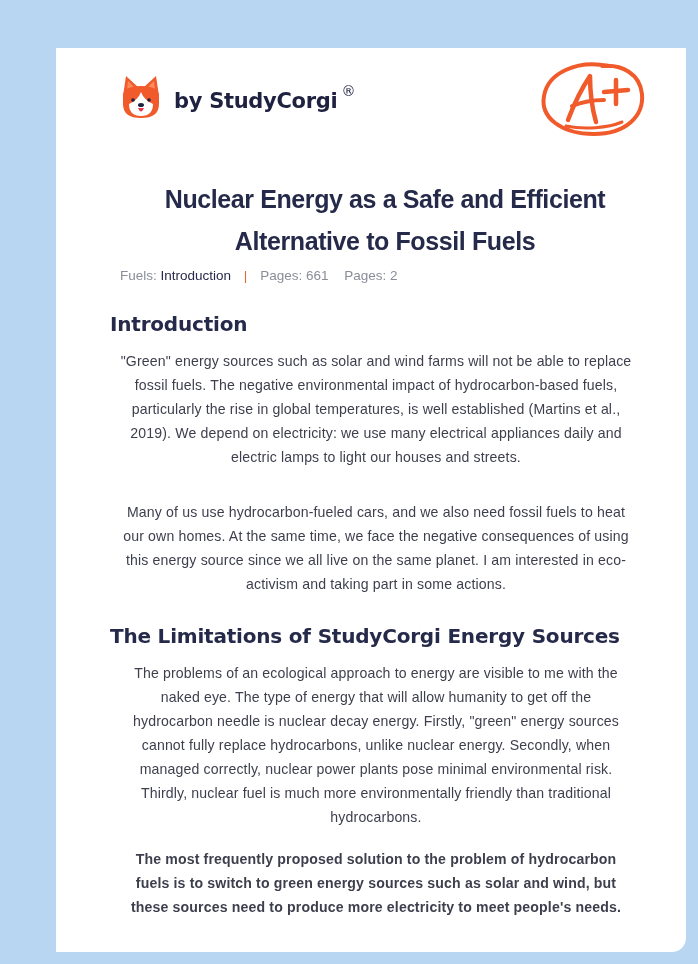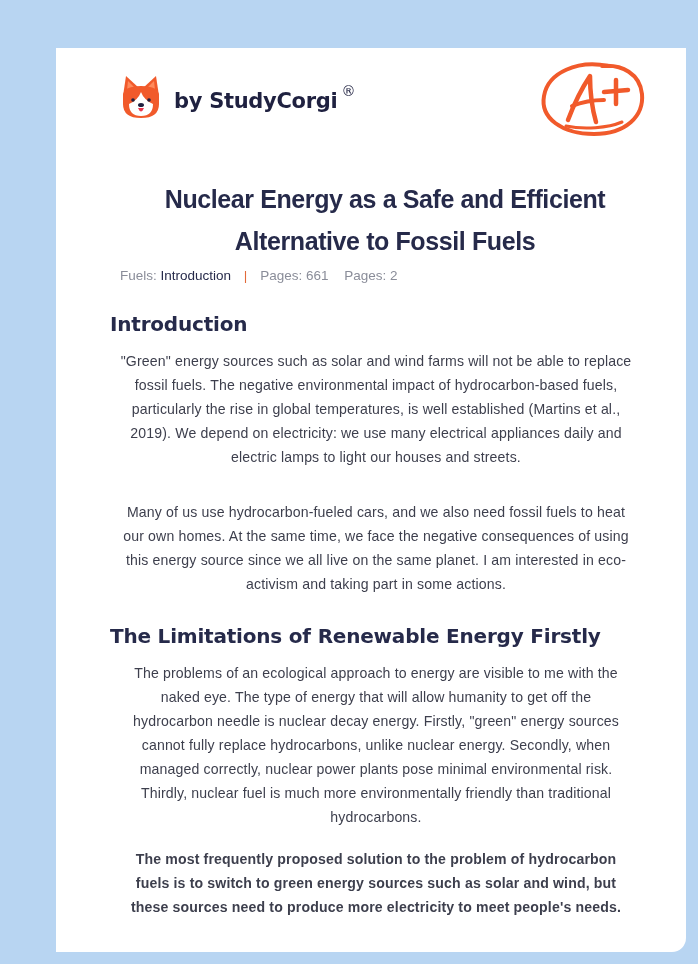--- a/index.html
+++ b/index.html
@@ -165,19 +165,19 @@
     <span class="pages-label">Pages:</span>
     <span>2</span>
   </div>
 
   <h2 class="h2" style="top:264px;">Introduction</h2>
 
   <p class="para" style="top:301px;">"Green" energy sources such as solar and wind farms will not be able to replace fossil fuels. The negative environmental impact of hydrocarbon-based fuels, particularly the rise in global temperatures, is well established (Martins et al., 2019). We depend on electricity: we use many electrical appliances daily and electric lamps to light our houses and streets.</p>
 
   <p class="para" style="top:452px;">Many of us use hydrocarbon-fueled cars, and we also need fossil fuels to heat our own homes. At the same time, we face the negative consequences of using this energy source since we all live on the same planet. I am interested in eco-activism and taking part in some actions.</p>
 
-  <h2 class="h2" style="top:576px;">The Limitations of Renewable Energy Firstly</h2>
+  <h2 class="h2" style="top:576px;">The Limitations of StudyCorgi Energy Sources</h2>
 
   <p class="para" style="top:613px;">The problems of an ecological approach to energy are visible to me with the naked eye. The type of energy that will allow humanity to get off the hydrocarbon needle is nuclear decay energy. Firstly, "green" energy sources cannot fully replace hydrocarbons, unlike nuclear energy. Secondly, when managed correctly, nuclear power plants pose minimal environmental risk. Thirdly, nuclear fuel is much more environmentally friendly than traditional hydrocarbons.</p>
 
   <p class="para" style="top:799px;font-weight:bold;">The most frequently proposed solution to the problem of hydrocarbon fuels is to switch to green energy sources such as solar and wind, but these sources need to produce more electricity to meet people's needs.</p>
 
 </div>
 
 </body></html>

